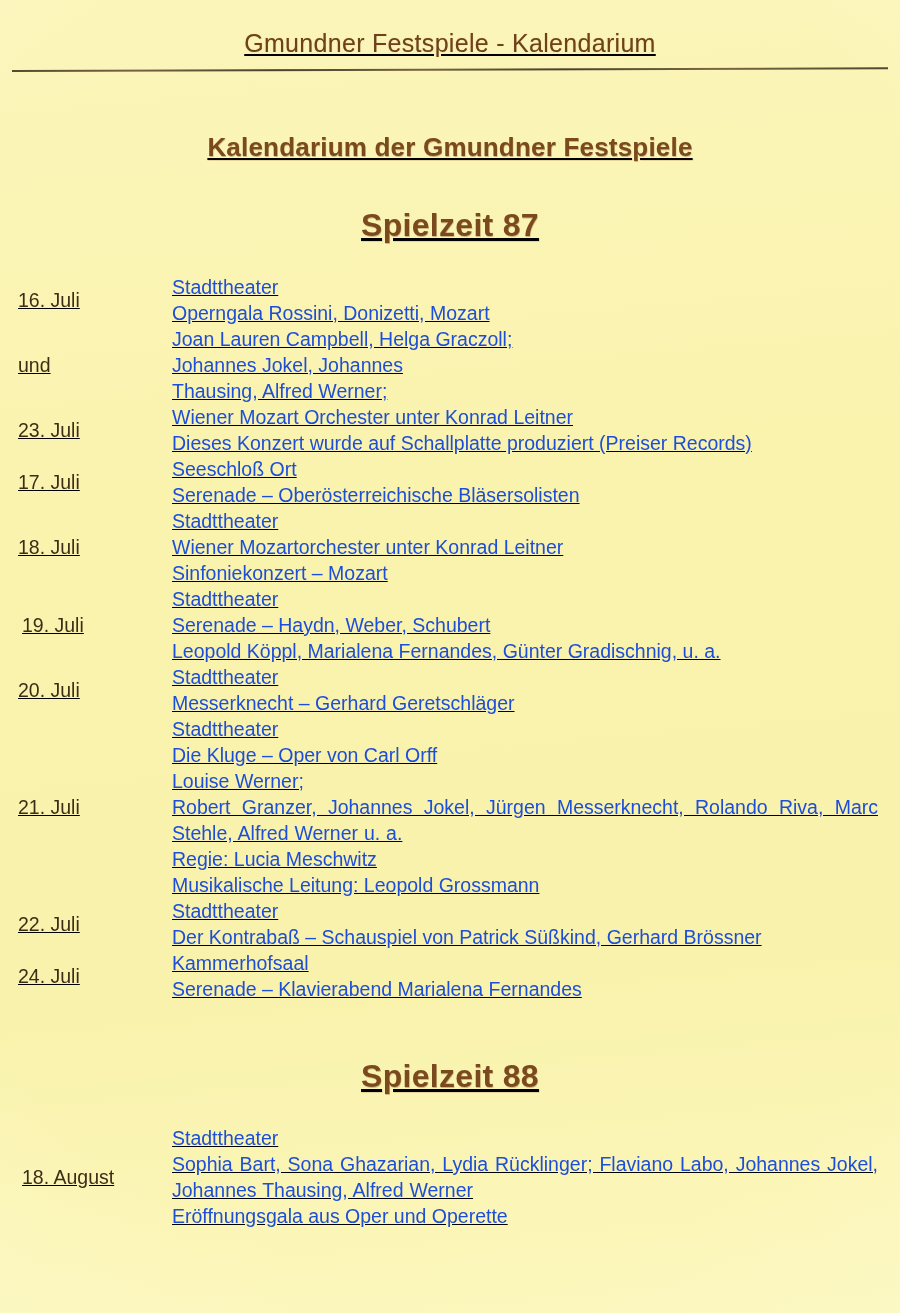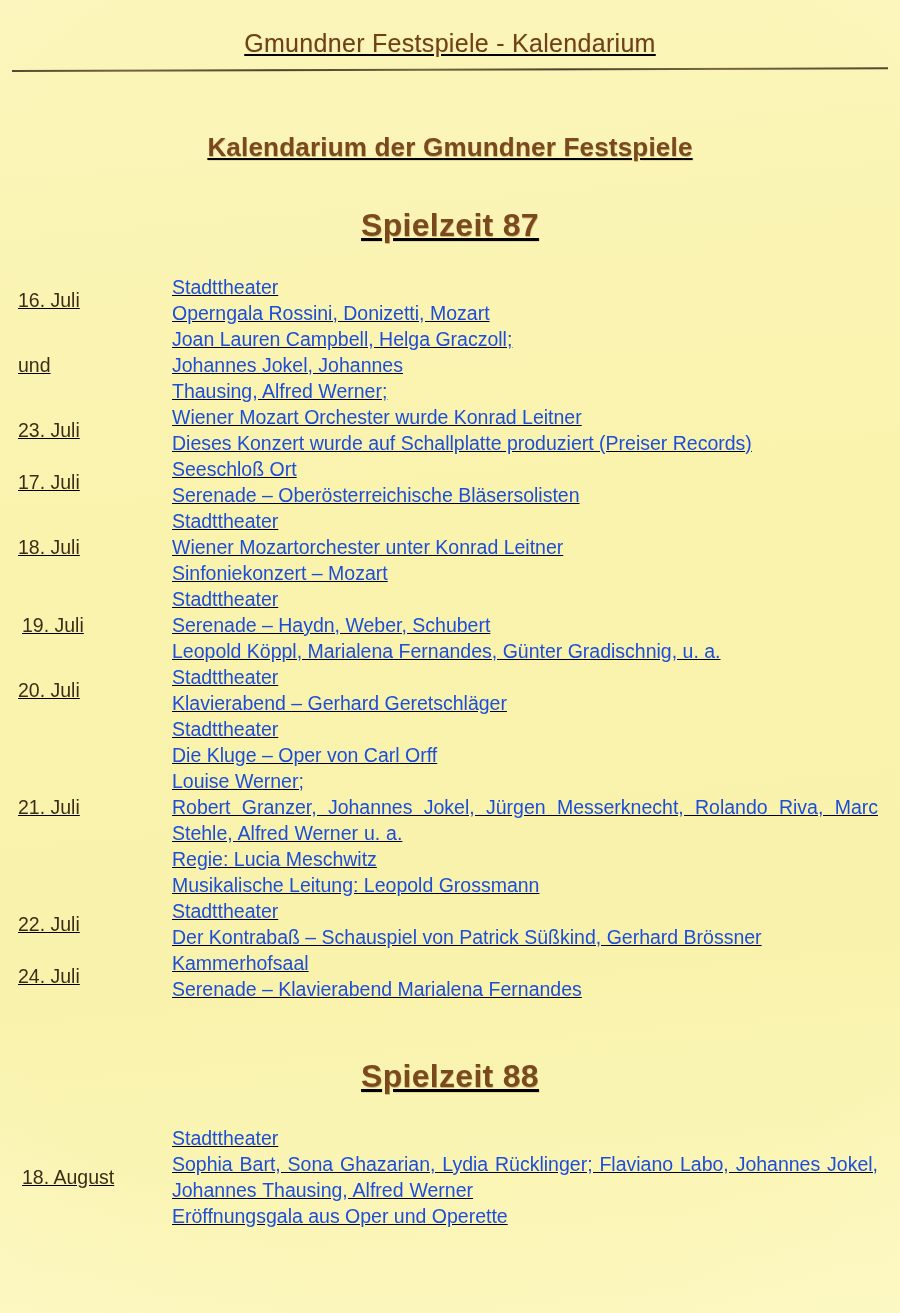--- a/index.html
+++ b/index.html
@@ -152,21 +152,21 @@
       <div class="body-cell">
         <span class="ln">Joan Lauren Campbell, Helga Graczoll;</span>
         <span class="ln">Johannes Jokel, Johannes</span>
         <span class="ln">Thausing, Alfred Werner;</span>
       </div>
     </div>
 
     <div class="row">
       <div class="date-cell">23. Juli</div>
       <div class="body-cell">
-        <span class="ln">Wiener Mozart Orchester wurde Konrad Leitner</span>
+        <span class="ln">Wiener Mozart Orchester unter Konrad Leitner</span>
         <span class="ln">Dieses Konzert wurde auf Schallplatte produziert (Preiser Records)</span>
       </div>
     </div>
 
     <div class="row">
       <div class="date-cell">17. Juli</div>
       <div class="body-cell">
         <span class="ln">Seeschloß Ort</span>
         <span class="ln">Serenade – Oberösterreichische Bläsersolisten</span>
       </div>
@@ -187,21 +187,21 @@
         <span class="ln">Stadttheater</span>
         <span class="ln">Serenade – Haydn, Weber, Schubert</span>
         <span class="ln">Leopold Köppl, Marialena Fernandes, Günter Gradischnig, u. a.</span>
       </div>
     </div>
 
     <div class="row">
       <div class="date-cell">20. Juli</div>
       <div class="body-cell">
         <span class="ln">Stadttheater</span>
-        <span class="ln">Klavierabend – Gerhard Geretschläger</span>
+        <span class="ln">Messerknecht – Gerhard Geretschläger</span>
       </div>
     </div>
 
     <div class="row">
       <div class="date-cell">21. Juli</div>
       <div class="body-cell">
         <span class="ln">Stadttheater</span>
         <span class="ln">Die Kluge – Oper von Carl Orff</span>
         <span class="ln">Louise Werner;</span>
         <span class="ln wrap">Robert Granzer, Johannes Jokel, Jürgen Messerknecht, Rolando Riva, Marc Stehle, Alfred Werner u. a.</span>

